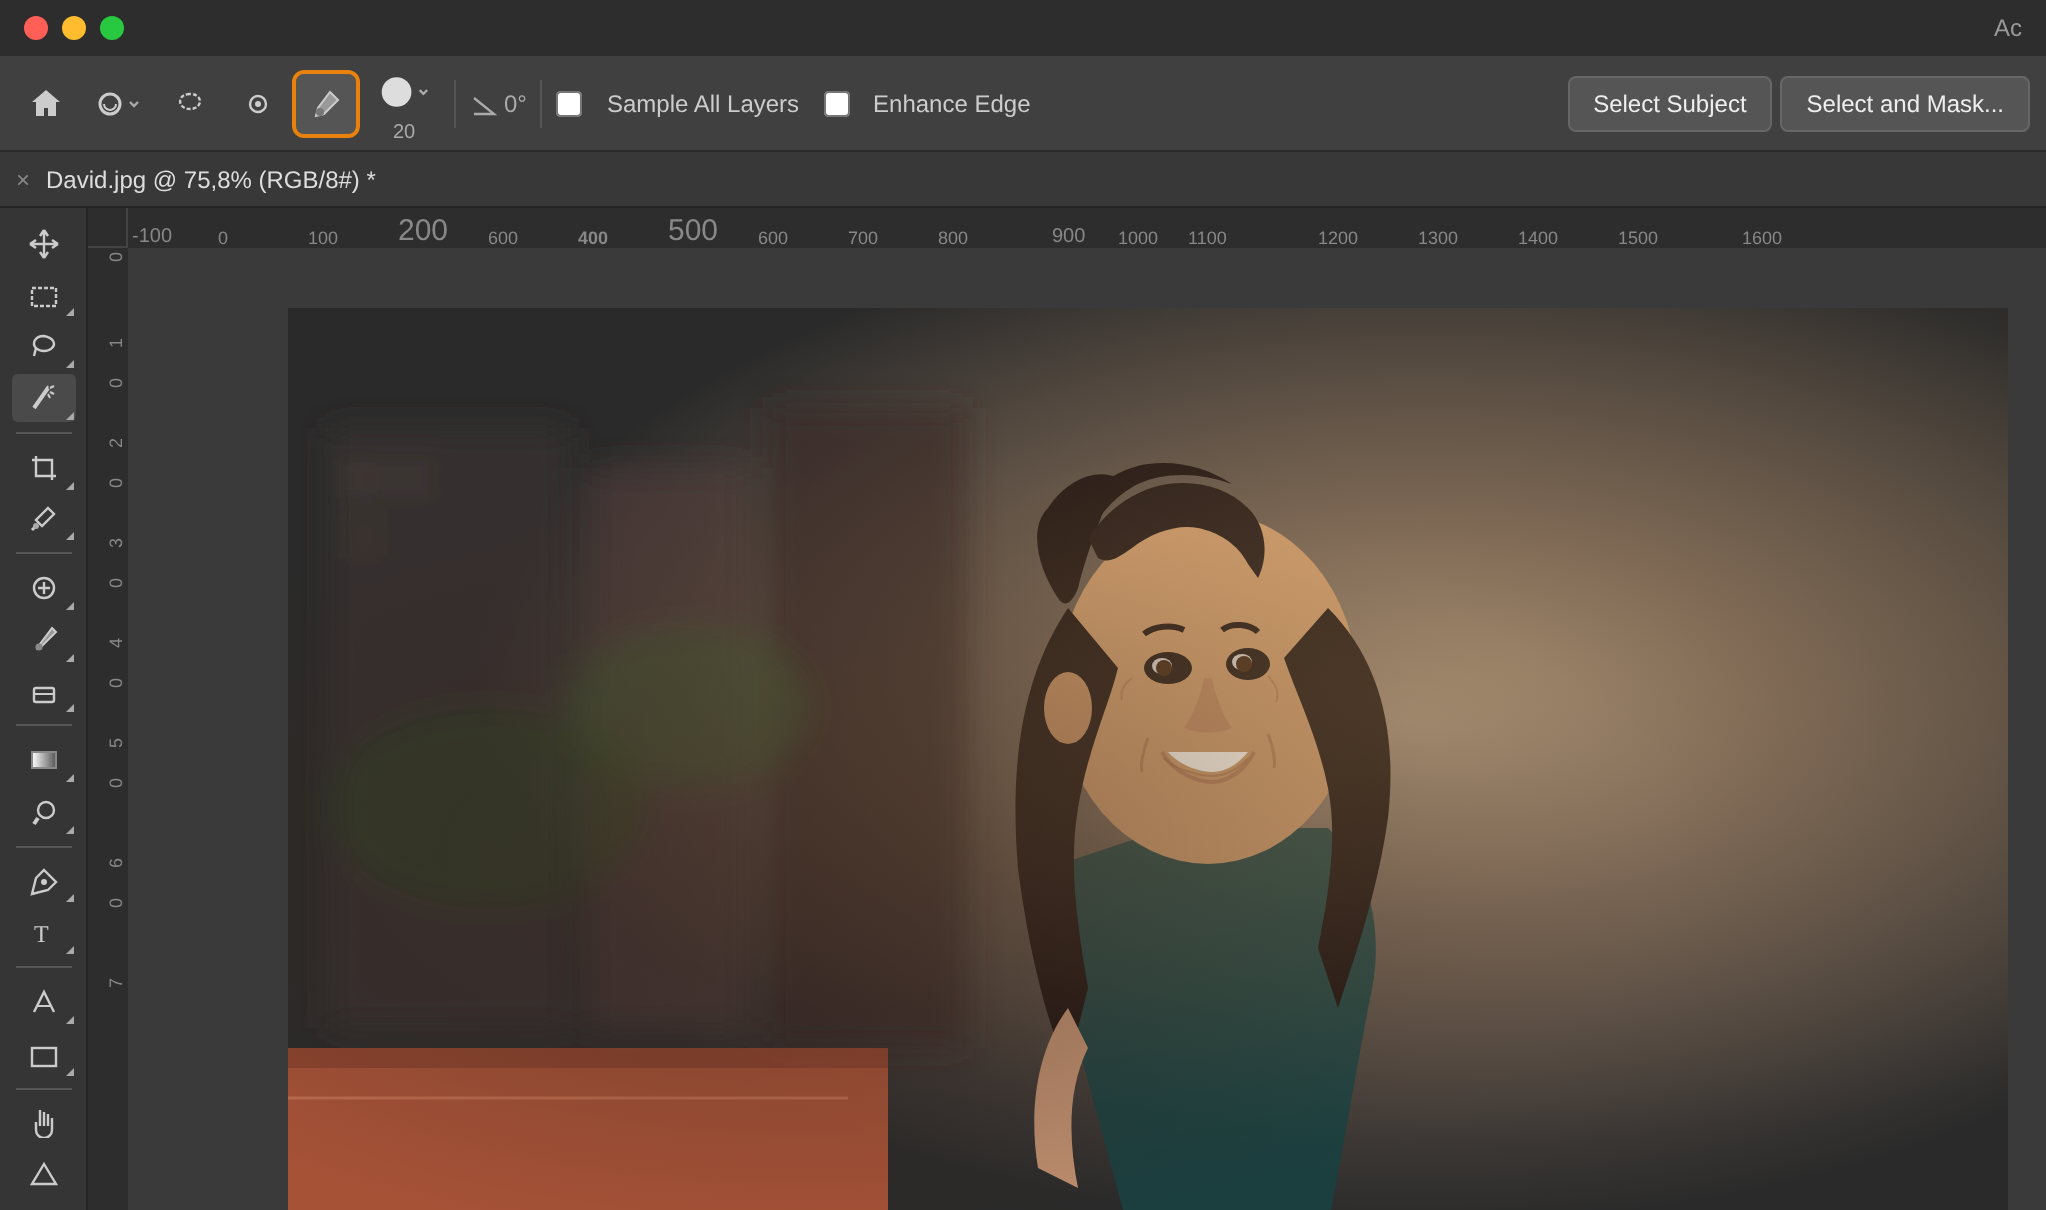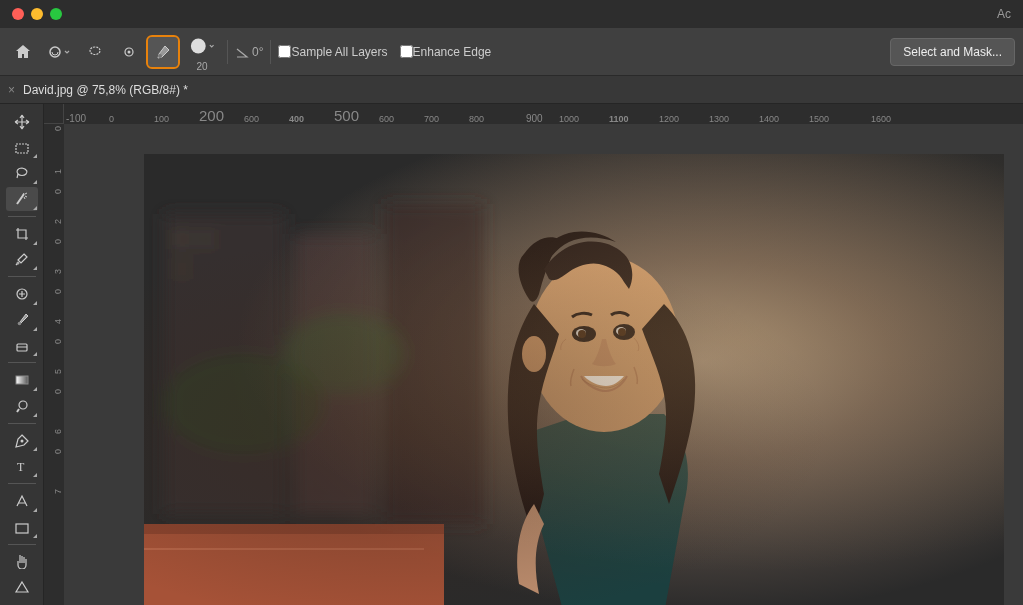--- a/index.html
+++ b/index.html
@@ -71,22 +71,21 @@
       background: #555;
     }
     .toolbar-separator {
       width: 1px;
       height: 24px;
       background: #555;
       margin: 0 3px;
     }
     .toolbar-checkbox-group {
       display: flex;
-      align-items: center;
-      gap: 0;
+      gap: 12px;
       font-size: 12px;
       color: #ccc;
     }
     .toolbar-checkbox-group input { cursor: pointer; }
     .toolbar-action-btn {
       height: 28px;
       padding: 0 12px;
       background: #555;
       border: 1px solid #666;
       border-radius: 4px;
@@ -347,20 +346,21 @@
     <label for="sal">Sample All Layers</label>
   </div>
 
   <div class="toolbar-checkbox-group" style="margin-left:8px;">
     <input type="checkbox" id="ee" style="">
     <label for="ee">Enhance Edge</label>
   </div>
 
   <div style="flex:1;"></div>
 
+  <button class="toolbar-action-btn">Select Subject</button>
 
   <button class="toolbar-action-btn">Select and Mask...</button>
 </div>
 
 <div class="tab-bar">
   <span class="tab-close">×</span>
   <span class="tab-title">David.jpg @ 75,8% (RGB/8#) *</span>
 </div>
 
 <div class="main-area">
@@ -524,21 +524,21 @@
         <span style="position:absolute; left:90px; bottom:0; font-size:9px; color:#888;">100</span>
         <span style="position:absolute; left:135px; bottom:0; font-size:15px; color:#888;">200</span>
         <span style="position:absolute; left:180px; bottom:0; font-size:9px; color:#888;">600</span>
         <span style="position:absolute; left:225px; bottom:0; font-size:9px; color:#888;font-weight:bold;">400</span>
         <span style="position:absolute; left:270px; bottom:0; font-size:15px; color:#888;">500</span>
         <span style="position:absolute; left:315px; bottom:0; font-size:9px; color:#888;">600</span>
         <span style="position:absolute; left:360px; bottom:0; font-size:9px; color:#888;">700</span>
         <span style="position:absolute; left:405px; bottom:0; font-size:9px; color:#888;">800</span>
         <span style="position:absolute; left:462px; bottom:0; font-size:10px; color:#888;">900</span>
         <span style="position:absolute; left:495px; bottom:0; font-size:9px; color:#888;">1000</span>
-        <span style="position:absolute; left:545px; bottom:0; font-size:9px; color:#888;font-weight:bold;">1100</span>
+        <span style="position:absolute; left:530px; bottom:0; font-size:9px; color:#888;">1100</span>
         <span style="position:absolute; left:595px; bottom:0; font-size:9px; color:#888;">1200</span>
         <span style="position:absolute; left:645px; bottom:0; font-size:9px; color:#888;">1300</span>
         <span style="position:absolute; left:695px; bottom:0; font-size:9px; color:#888;">1400</span>
         <span style="position:absolute; left:745px; bottom:0; font-size:9px; color:#888;">1500</span>
         <span style="position:absolute; left:795px; bottom:0; font-size:9px; color:#888;margin-left:12px;">1600</span>
       </div>
     </div>
 
     <div class="ruler-left" style="position:absolute; top:20px; left:0; width:20px; bottom:0; background:#2d2d2d; overflow:hidden;">
       <span style="position:absolute; top:2px; right:1px; font-size:9px; color:#888; writing-mode:vertical-rl; transform:rotate(180deg);">0</span>

